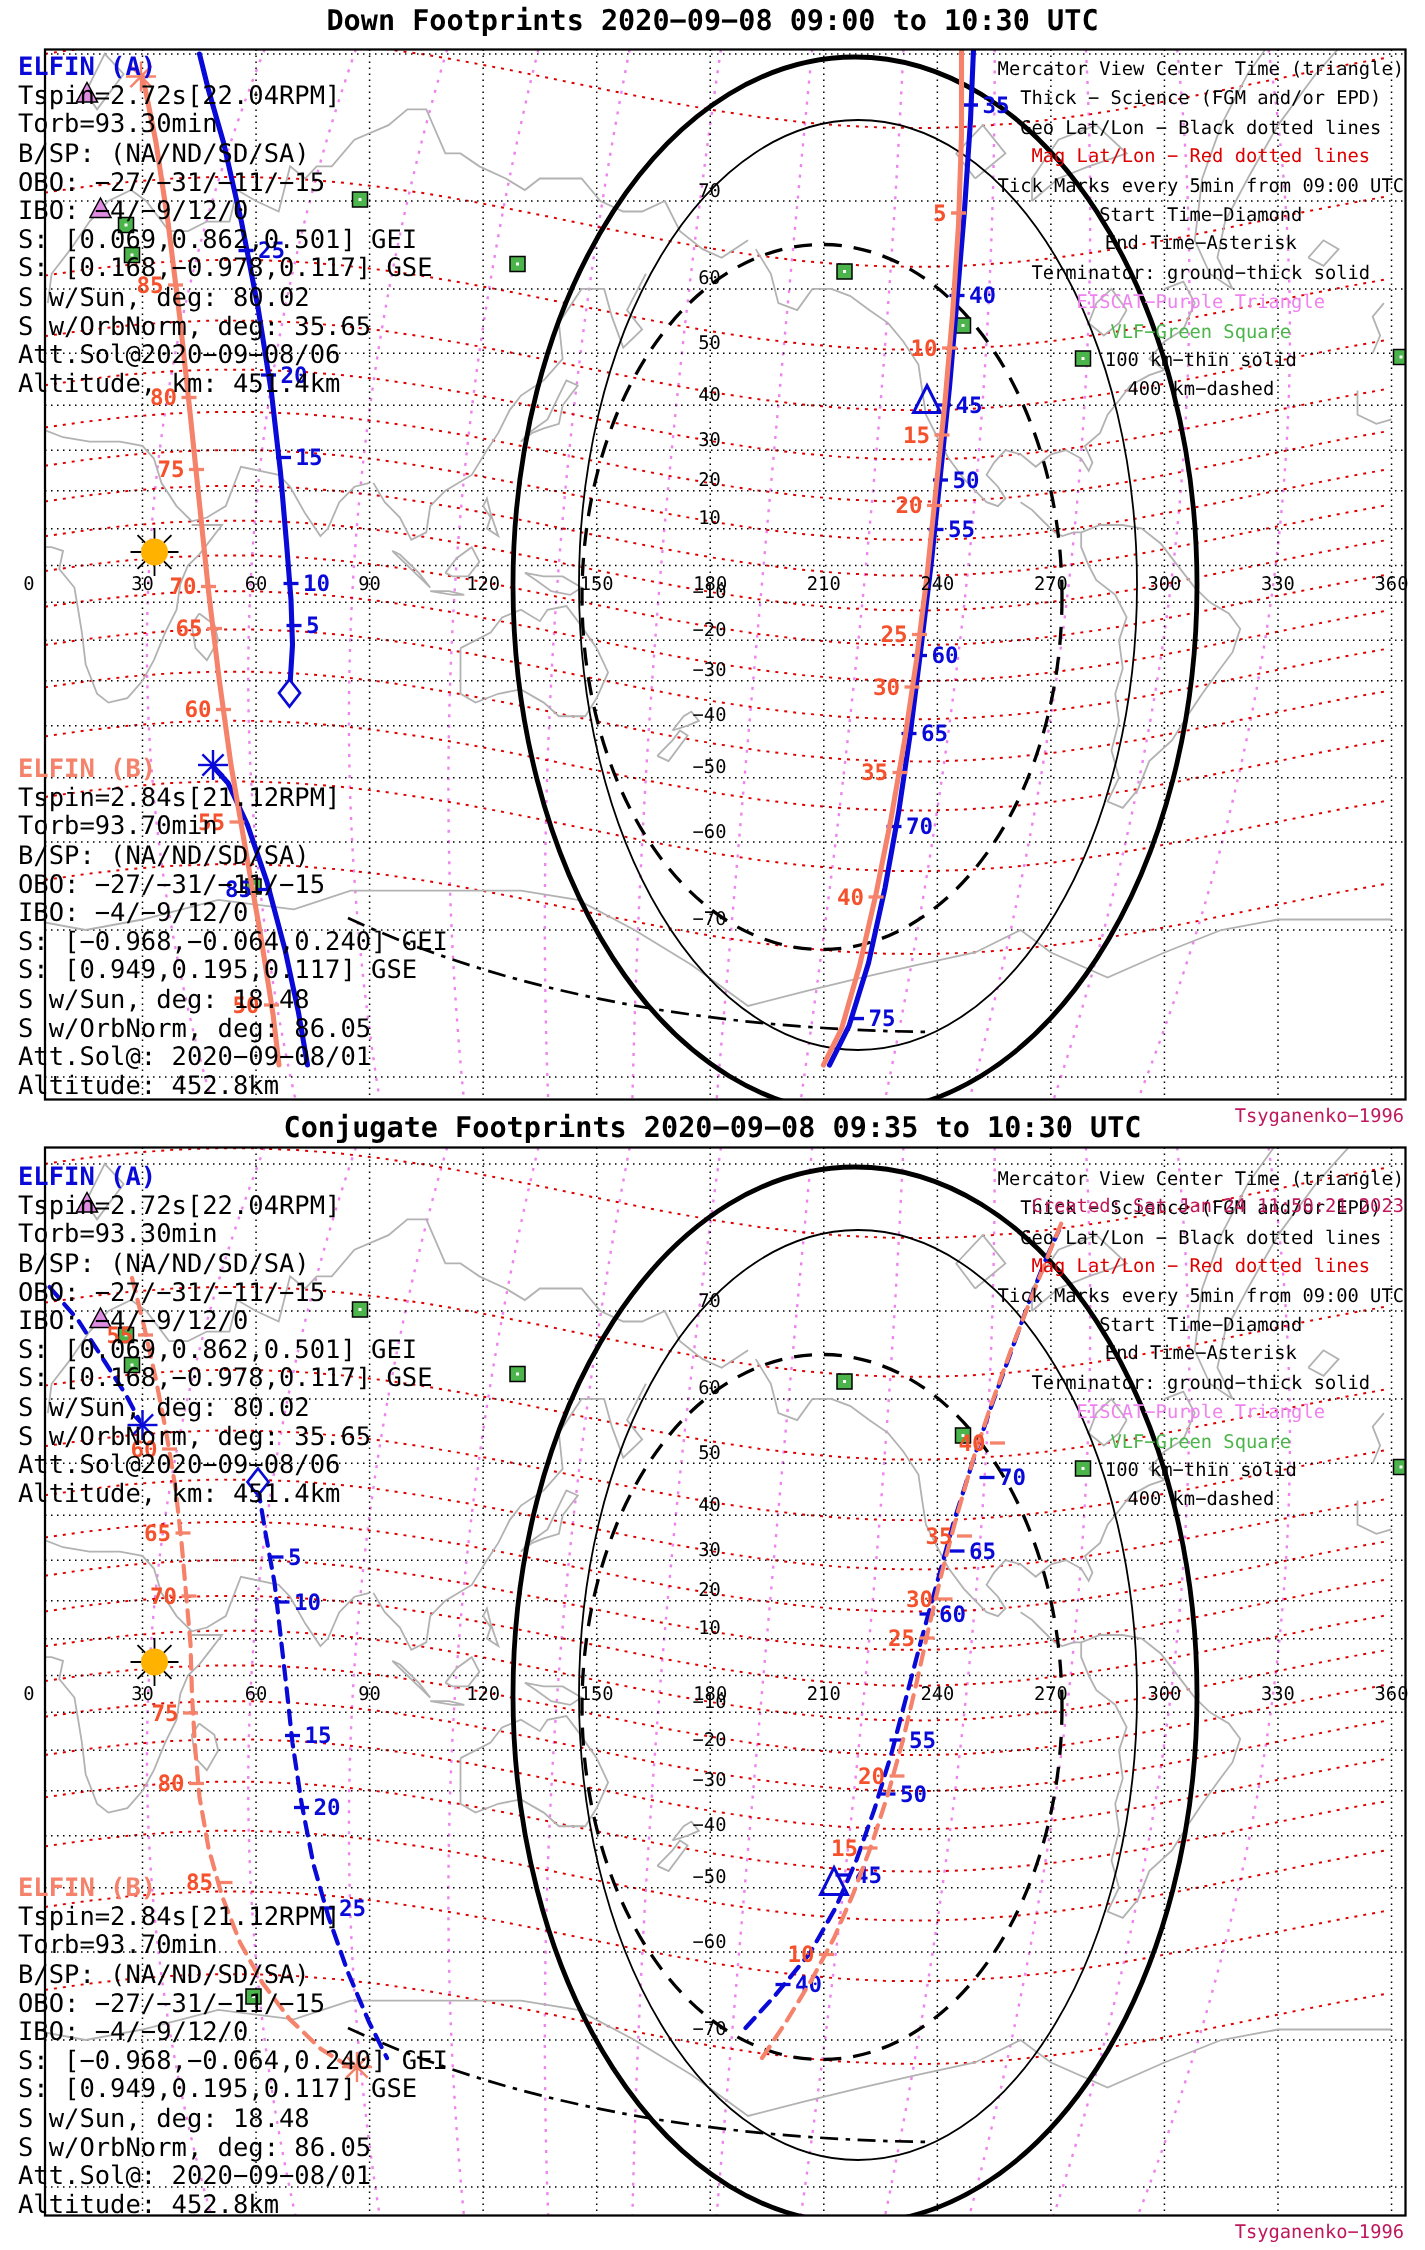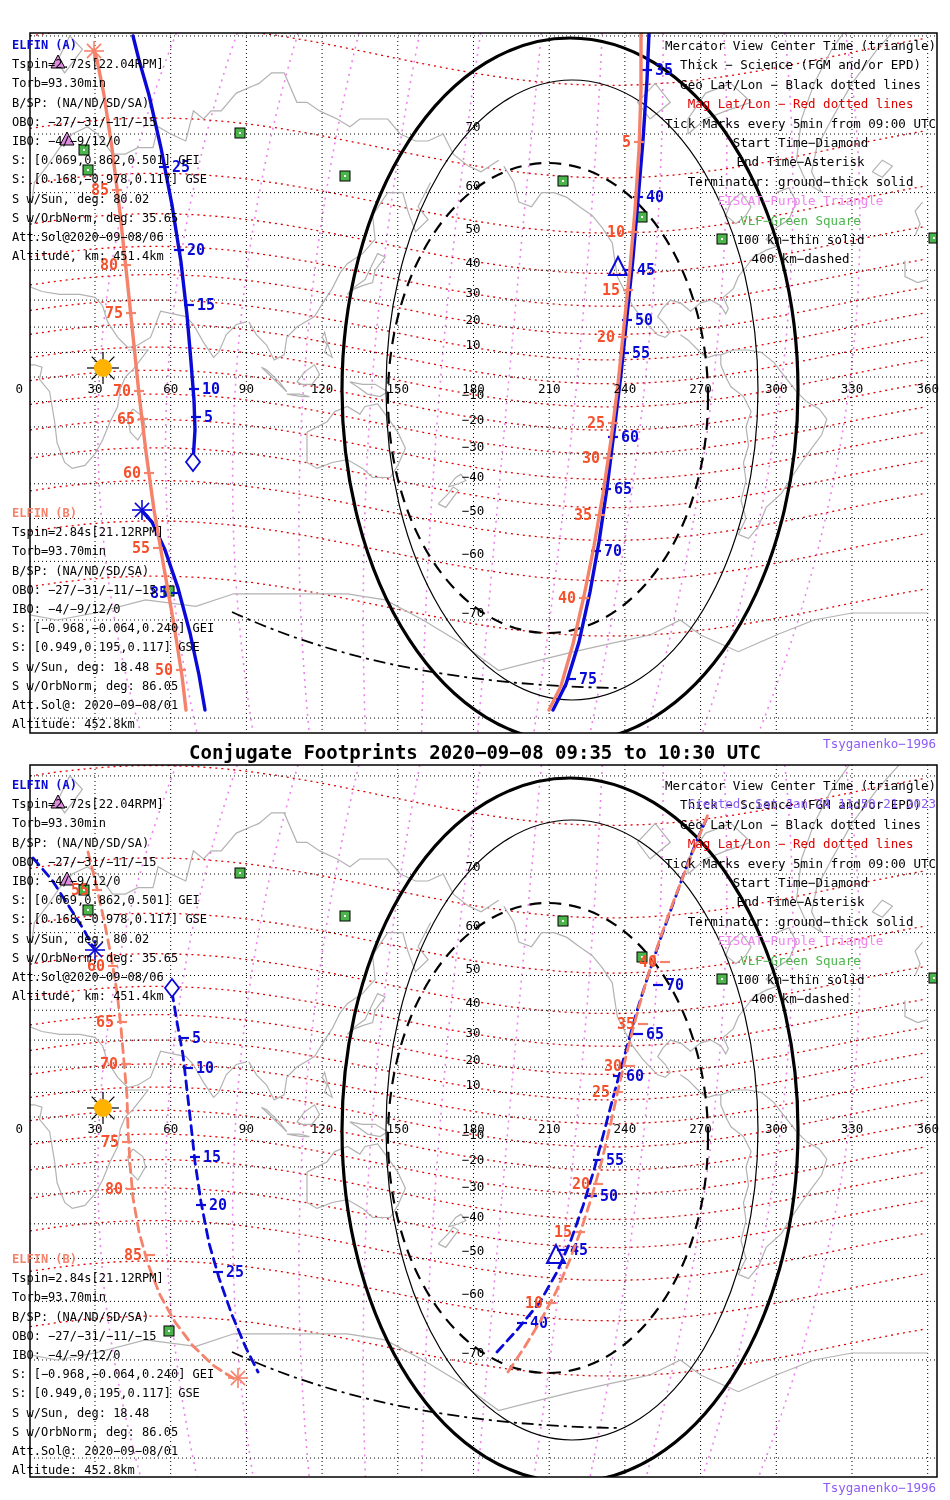--- a/index.html
+++ b/index.html
@@ -1,24 +1,24 @@
 <!DOCTYPE html>
 <html><head>
 <meta charset="utf-8">
 <style>
   html,body{margin:0;padding:0;background:#ffffff;}
   body{width:950px;height:1500px;font-family:"DejaVu Sans Mono",monospace;}
   .page{position:relative;width:950px;height:1500px;overflow:hidden;background:#fff;}
   svg{position:absolute;left:0;top:0;}
   svg text{font-family:"DejaVu Sans Mono",monospace;}
   .title{position:absolute;left:0;width:950px;text-align:center;font-size:19px;font-weight:bold;color:#000;white-space:pre;}
-  .info{position:absolute;left:12px;font-size:12px;line-height:19.2px;white-space:pre;color:#000;}
+  .info{position:absolute;left:12px;font-size:17px;line-height:19.2px;white-space:pre;color:#000;}
   .info .hd{font-weight:bold;}
   .legend{position:absolute;right:14px;text-align:center;font-size:12.5px;line-height:19.4px;white-space:pre;}
-  .credit{position:absolute;right:14px;text-align:right;font-size:12.5px;line-height:20px;color:#8b5cf6;white-space:pre;}
+  .credit{position:absolute;right:14px;text-align:right;font-size:12.5px;line-height:20px;color:#be185d;white-space:pre;}
 </style>
 </head>
 <body>
 
 <div class="page">
 
   <svg id="plot" width="950" height="1500" viewBox="0 0 950 1500">
       <defs>
         <clipPath id="clip0">
           <rect x="30" y="33" width="907" height="700"></rect>
@@ -510,20 +510,21 @@
       <text x="473" y="1089.4403838487453" font-size="12.5" fill="#000" text-anchor="middle">10</text>
       <text x="473" y="1138.5596161512547" font-size="12.5" fill="#000" text-anchor="middle">−10</text>
       <text x="473" y="1163.892990661423" font-size="12.5" fill="#000" text-anchor="middle">−20</text>
       <text x="473" y="1190.9028602067676" font-size="12.5" fill="#000" text-anchor="middle">−30</text>
       <text x="473" y="1220.8073512893254" font-size="12.5" fill="#000" text-anchor="middle">−40</text>
       <text x="473" y="1255.495646415623" font-size="12.5" fill="#000" text-anchor="middle">−50</text>
       <text x="473" y="1298.3741055694743" font-size="12.5" fill="#000" text-anchor="middle">−60</text>
       <text x="473" y="1356.9581227736453" font-size="12.5" fill="#000" text-anchor="middle">−70</text>
     </svg>
 
+  <div class="title" style="top:3px">Down Footprints 2020−09−08 09:00 to 10:30 UTC</div>
   <div class="title" style="top:741px">Conjugate Footprints 2020−09−08 09:35 to 10:30 UTC</div>
 
   <div class="info" id="info-a-0" style="top:36px"><div class="hd" style="color: rgb(10, 10, 216);">ELFIN (A)</div><div>Tspin=2.72s[22.04RPM]</div><div>Torb=93.30min</div><div>B/SP: (NA/ND/SD/SA)</div><div>OBO: −27/−31/−11/−15</div><div>IBO: −4/−9/12/0</div><div>S: [0.069,0.862,0.501] GEI</div><div>S: [0.168,−0.978,0.117] GSE</div><div>S w/Sun, deg: 80.02</div><div>S w/OrbNorm, deg: 35.65</div><div>Att.Sol@2020−09−08/06</div><div>Altitude, km: 451.4km</div></div>
   <div class="info" id="info-b-0" style="top:504px"><div class="hd" style="color: rgb(245, 130, 106);">ELFIN (B)</div><div>Tspin=2.84s[21.12RPM]</div><div>Torb=93.70min</div><div>B/SP: (NA/ND/SD/SA)</div><div>OBO: −27/−31/−11/−15</div><div>IBO: −4/−9/12/0</div><div>S: [−0.968,−0.064,0.240] GEI</div><div>S: [0.949,0.195,0.117] GSE</div><div>S w/Sun, deg: 18.48</div><div>S w/OrbNorm, deg: 86.05</div><div>Att.Sol@: 2020−09−08/01</div><div>Altitude: 452.8km</div></div>
   <div class="info" id="info-a-1" style="top:776px"><div class="hd" style="color: rgb(10, 10, 216);">ELFIN (A)</div><div>Tspin=2.72s[22.04RPM]</div><div>Torb=93.30min</div><div>B/SP: (NA/ND/SD/SA)</div><div>OBO: −27/−31/−11/−15</div><div>IBO: −4/−9/12/0</div><div>S: [0.069,0.862,0.501] GEI</div><div>S: [0.168,−0.978,0.117] GSE</div><div>S w/Sun, deg: 80.02</div><div>S w/OrbNorm, deg: 35.65</div><div>Att.Sol@2020−09−08/06</div><div>Altitude, km: 451.4km</div></div>
   <div class="info" id="info-b-1" style="top:1250px"><div class="hd" style="color: rgb(245, 130, 106);">ELFIN (B)</div><div>Tspin=2.84s[21.12RPM]</div><div>Torb=93.70min</div><div>B/SP: (NA/ND/SD/SA)</div><div>OBO: −27/−31/−11/−15</div><div>IBO: −4/−9/12/0</div><div>S: [−0.968,−0.064,0.240] GEI</div><div>S: [0.949,0.195,0.117] GSE</div><div>S w/Sun, deg: 18.48</div><div>S w/OrbNorm, deg: 86.05</div><div>Att.Sol@: 2020−09−08/01</div><div>Altitude: 452.8km</div></div>
 
   <div class="legend" id="legend-0" style="top:36px"><div style="color: rgb(0, 0, 0);">Mercator View Center Time (triangle)</div><div style="color: rgb(0, 0, 0);">Thick − Science (FGM and/or EPD)</div><div style="color: rgb(0, 0, 0);">Geo Lat/Lon − Black dotted lines</div><div style="color: rgb(221, 0, 0);">Mag Lat/Lon − Red dotted lines</div><div style="color: rgb(0, 0, 0);">Tick Marks every 5min from 09:00 UTC</div><div style="color: rgb(0, 0, 0);">Start Time−Diamond</div><div style="color: rgb(0, 0, 0);">End Time−Asterisk</div><div style="color: rgb(0, 0, 0);">Terminator: ground−thick solid</div><div style="color: rgb(238, 130, 238);">EISCAT−Purple Triangle</div><div style="color: rgb(75, 181, 75);">VLF−Green Square</div><div style="color: rgb(0, 0, 0);">100 km−thin solid</div><div style="color: rgb(0, 0, 0);">400 km−dashed</div></div>
   <div class="legend" id="legend-1" style="top:776px"><div style="color: rgb(0, 0, 0);">Mercator View Center Time (triangle)</div><div style="color: rgb(0, 0, 0);">Thick − Science (FGM and/or EPD)</div><div style="color: rgb(0, 0, 0);">Geo Lat/Lon − Black dotted lines</div><div style="color: rgb(221, 0, 0);">Mag Lat/Lon − Red dotted lines</div><div style="color: rgb(0, 0, 0);">Tick Marks every 5min from 09:00 UTC</div><div style="color: rgb(0, 0, 0);">Start Time−Diamond</div><div style="color: rgb(0, 0, 0);">End Time−Asterisk</div><div style="color: rgb(0, 0, 0);">Terminator: ground−thick solid</div><div style="color: rgb(238, 130, 238);">EISCAT−Purple Triangle</div><div style="color: rgb(75, 181, 75);">VLF−Green Square</div><div style="color: rgb(0, 0, 0);">100 km−thin solid</div><div style="color: rgb(0, 0, 0);">400 km−dashed</div></div>
 

